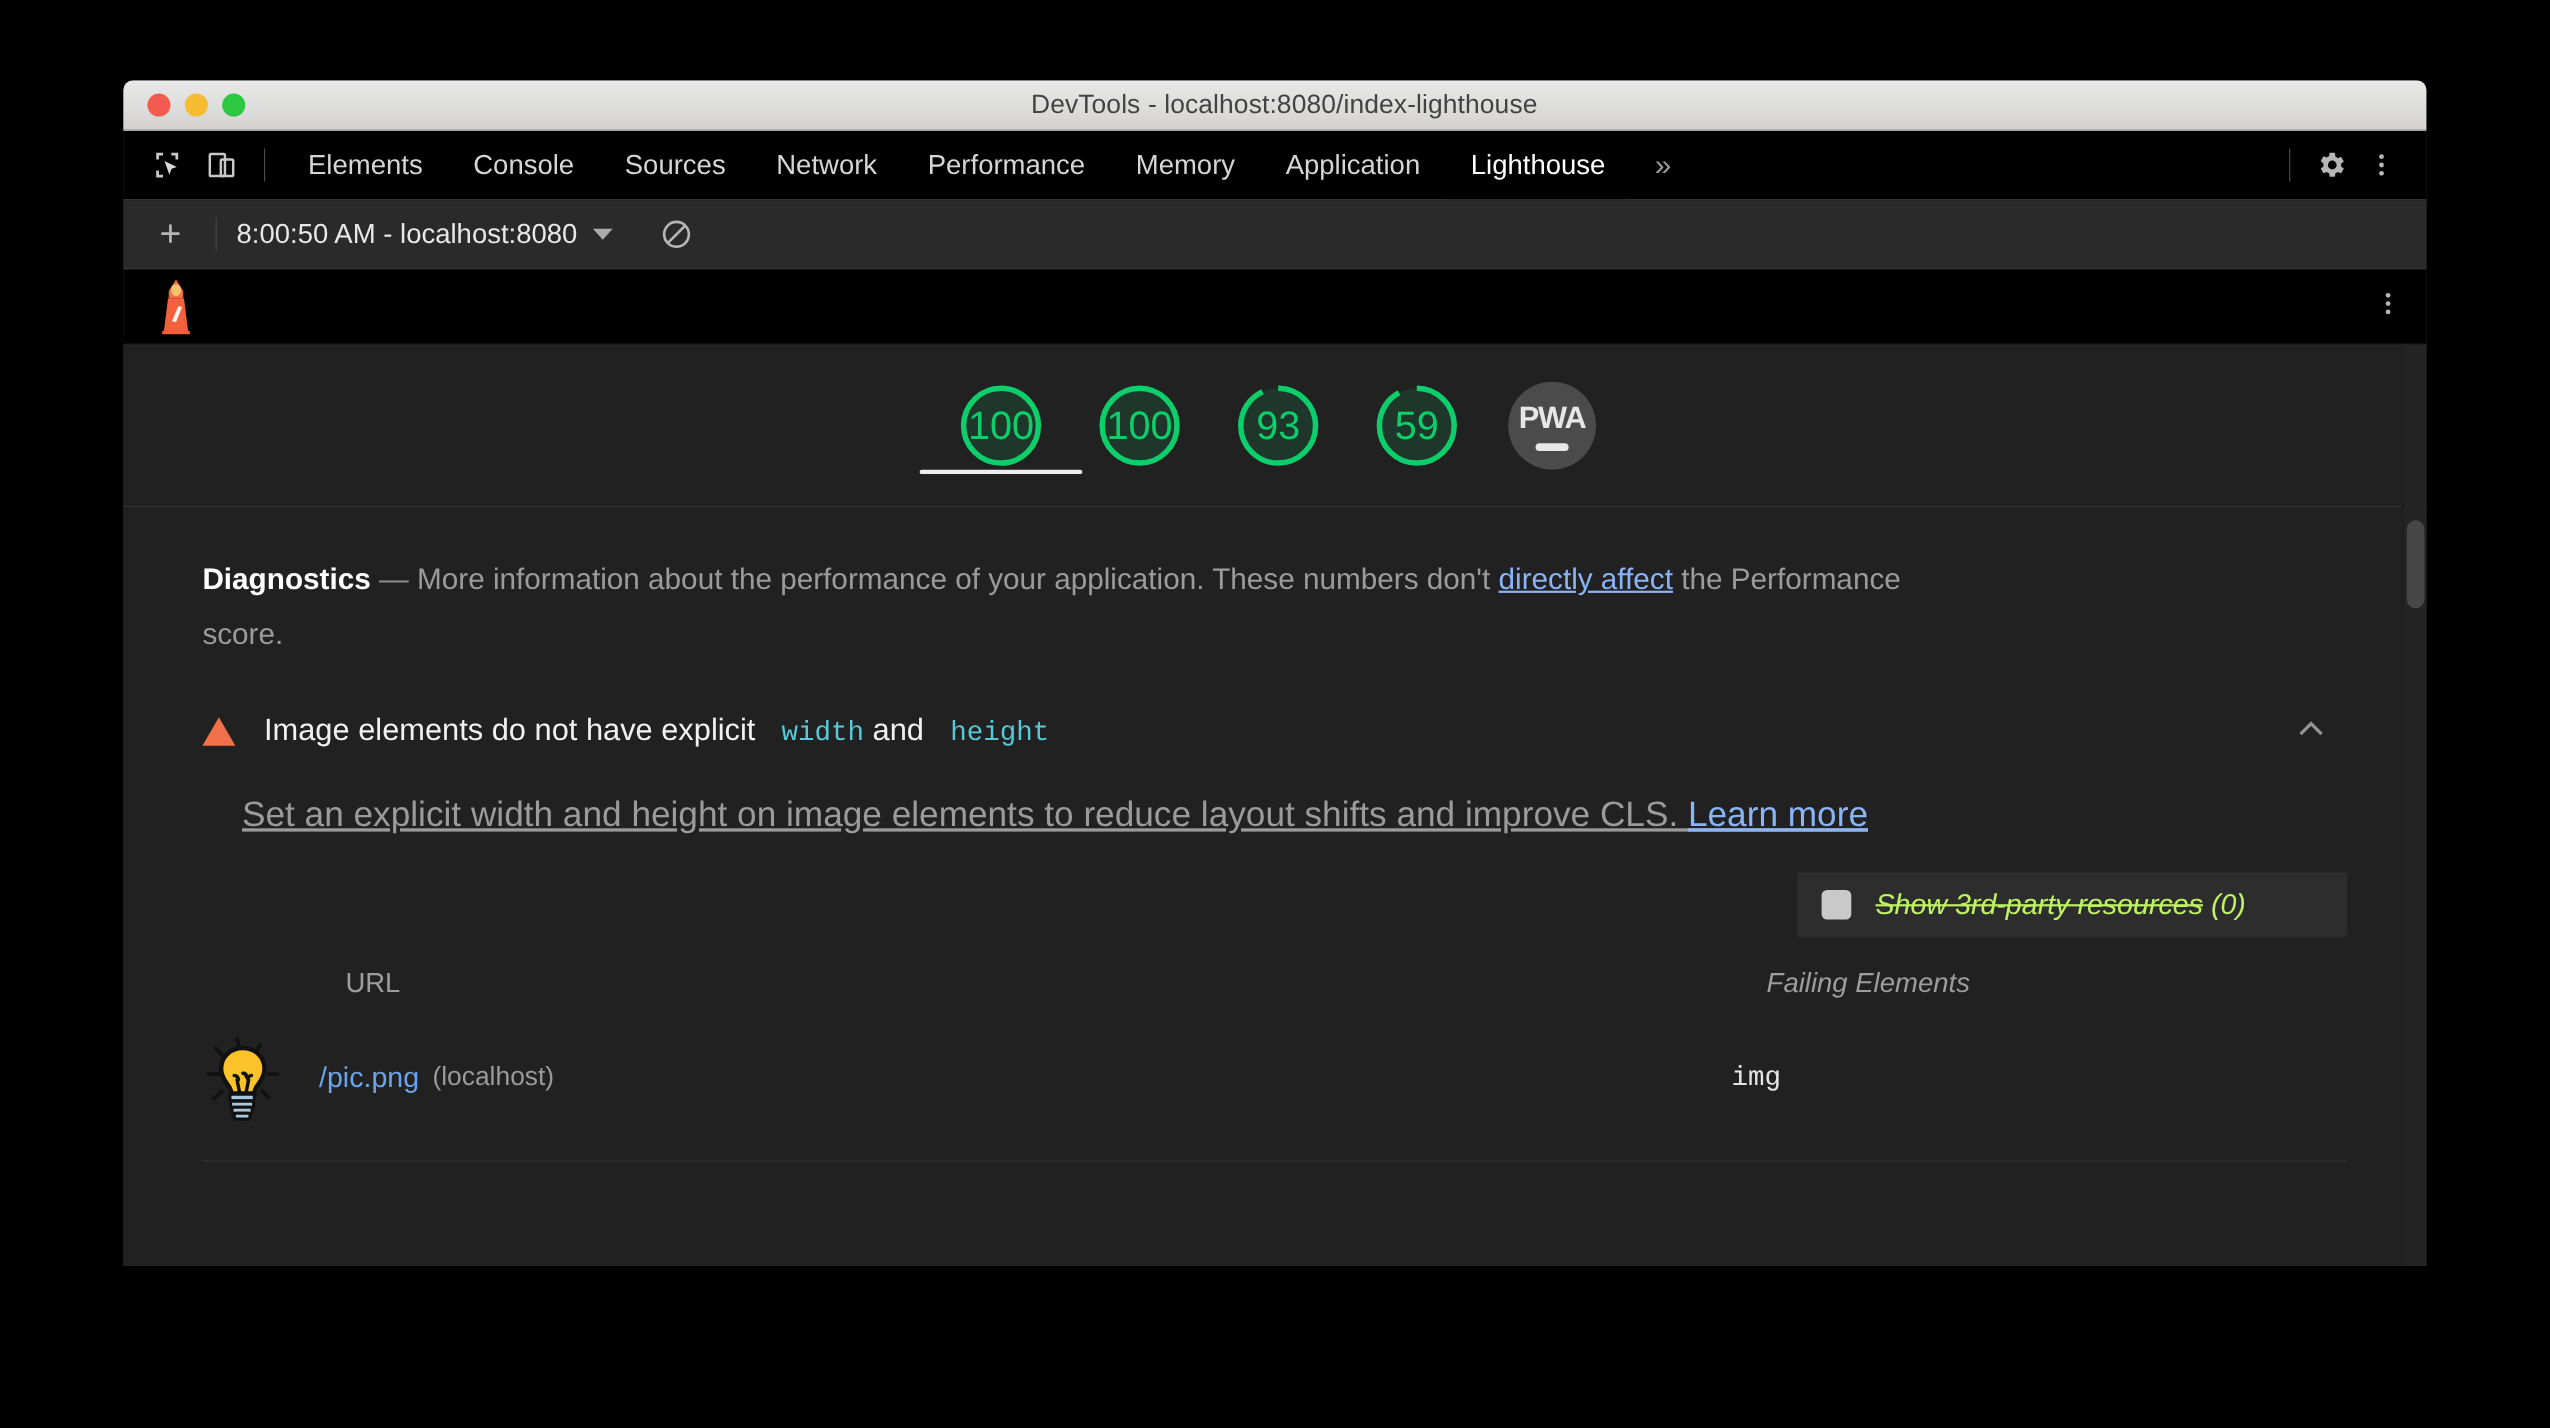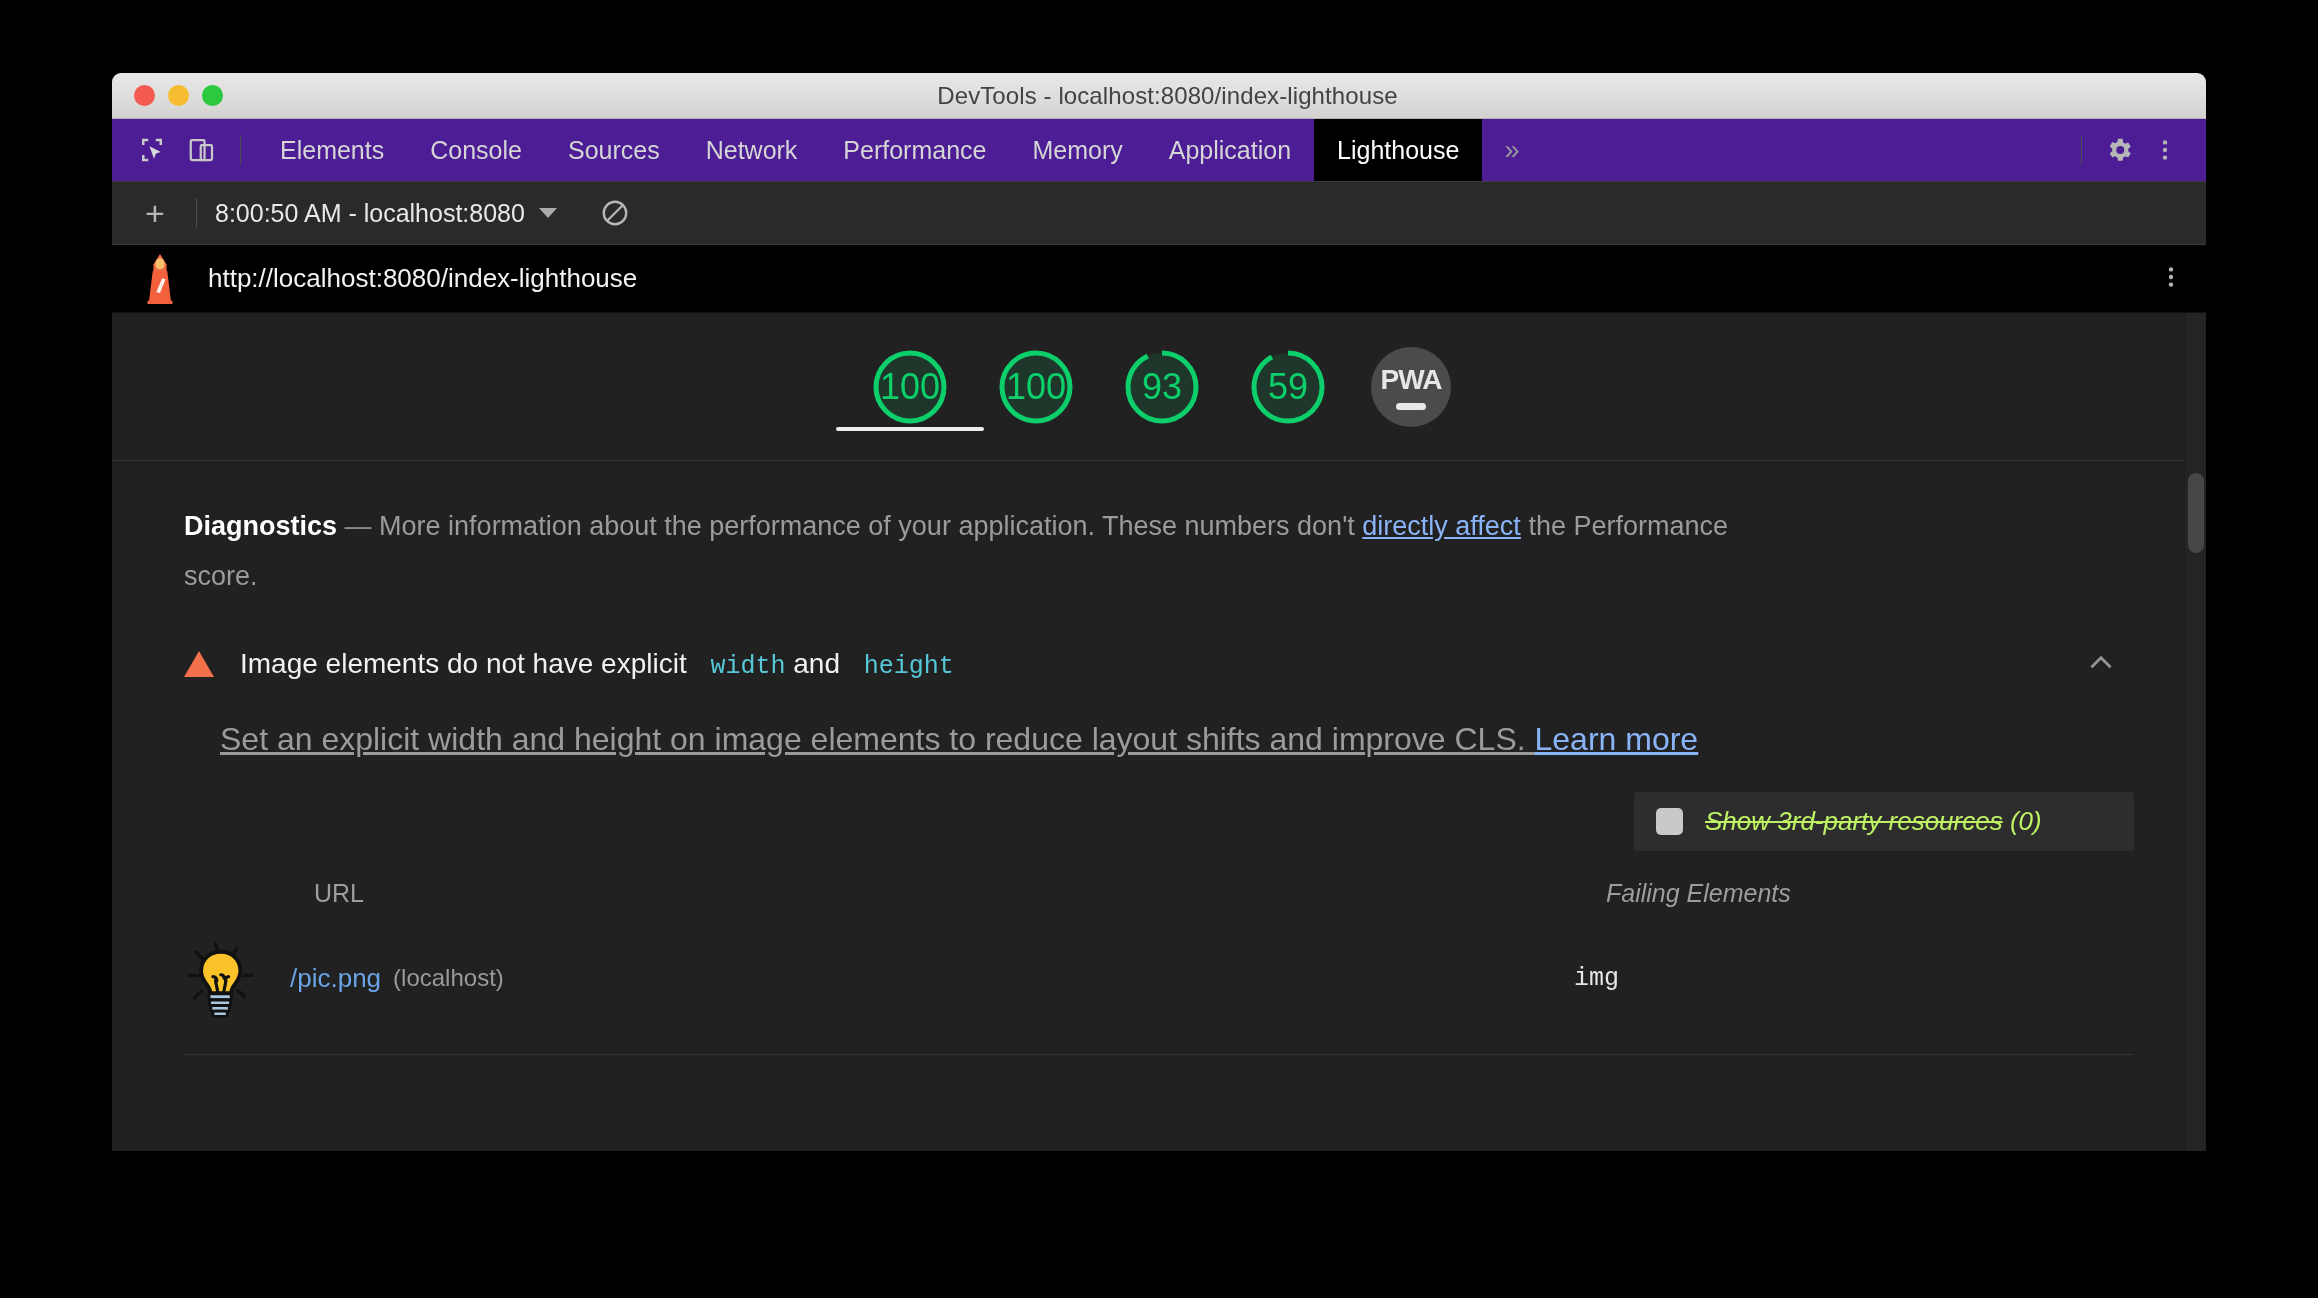--- a/index.html
+++ b/index.html
@@ -40,21 +40,21 @@
   .tl.yellow { background: #f6bd32; }
   .tl.green { background: #2bc840; }
   .titlebar-title {
     position: absolute; left: 17px; right: 0; text-align: center;
     font-size: 24px; color: #434343; letter-spacing: 0.1px;
   }
 
   
   .tabbar {
     height: 63px;
-    background: #4c1d95;
+    background: #000000;
     border-bottom: 1px solid #3b3b3b;
     display: flex; align-items: center;
     padding-left: 18px;
   }
   .tool-icon {
     width: 44px; height: 44px;
     display: flex; align-items: center; justify-content: center;
     color: #c8c8c8; cursor: pointer;
   }
   .tool-icon + .tool-icon { margin-left: 6px; }
@@ -333,21 +333,20 @@
   </div>
 
   <div class="report-head">
     <svg class="lh-logo" viewBox="0 0 32 38">
       <path d="M16 0 L21 8 L21 13 L11 13 L11 8 Z" fill="#f26b44"></path>
       <rect x="12.6" y="3.4" width="6.8" height="8.2" rx="3.4" fill="#f5c26b"></rect>
       <path d="M10.5 13 h11 l3 24 h-17 Z" fill="#f2603c"></path>
       <path d="M17.6 18.5 l-4.4 10.5 2.8 .6 4.2 -10.5 z" fill="#ffffff" opacity=".92"></path>
       <rect x="6.5" y="35.5" width="19" height="2.5" fill="#f2603c"></rect>
     </svg>
-    <div class="report-url">http://localhost:8080/index-lighthouse</div>
     <div class="report-kebab">
       <svg width="26" height="26" viewBox="0 0 24 24">
         <circle cx="12" cy="5" r="2" fill="#b6b6b6"></circle>
         <circle cx="12" cy="12" r="2" fill="#b6b6b6"></circle>
         <circle cx="12" cy="19" r="2" fill="#b6b6b6"></circle>
       </svg>
     </div>
   </div>
 
   <div class="report-body">

